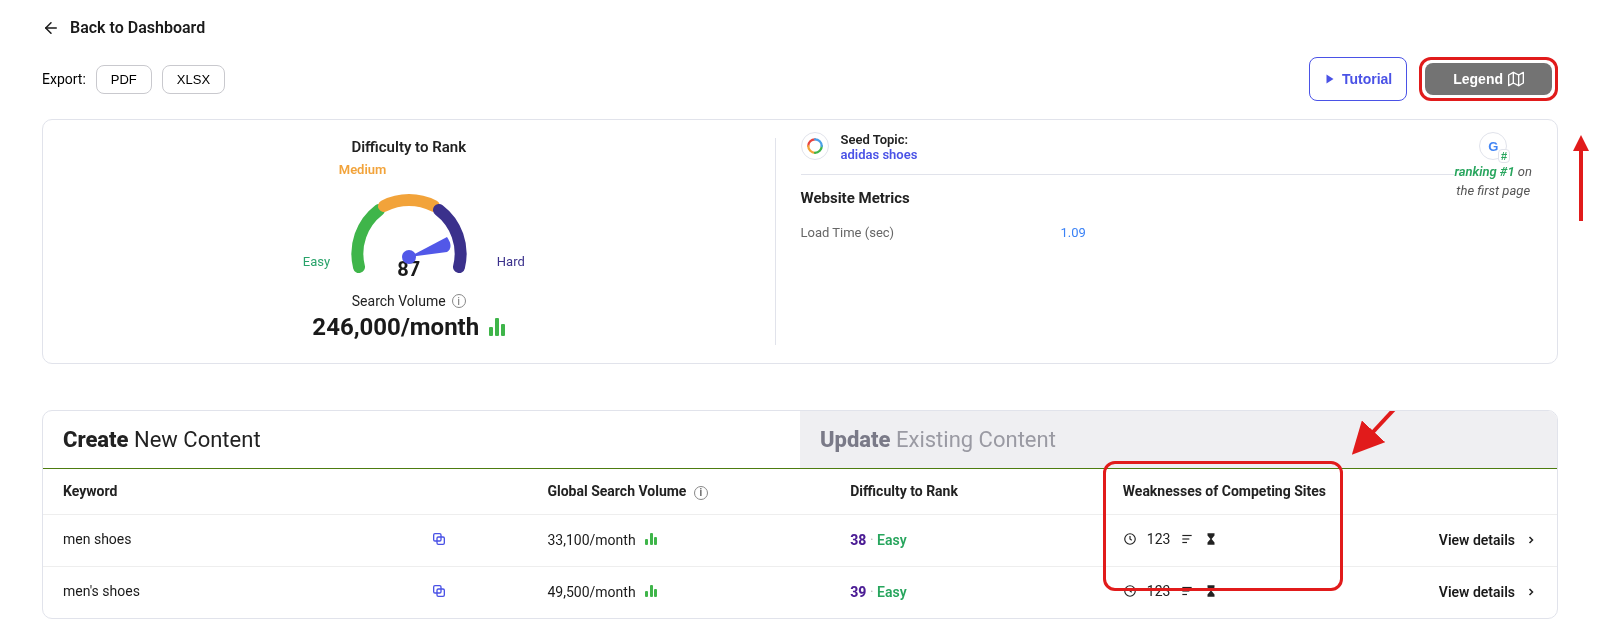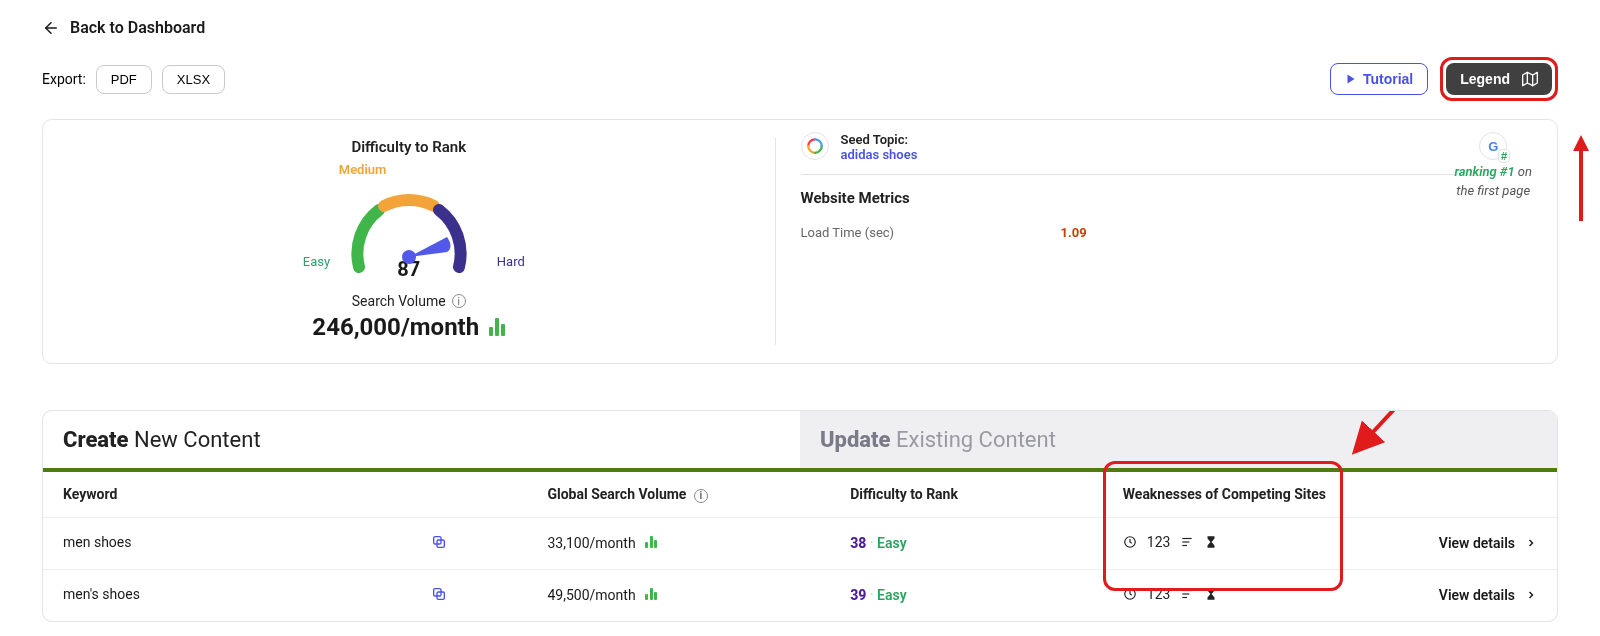--- a/index.html
+++ b/index.html
@@ -25,32 +25,32 @@
   .export-group { display: flex; align-items: center; gap: 10px; }
   .export-group span.lbl { color: #000000; font-size: 14px; }
   .pill-btn {
     border: 1px solid #c9c9ce;
     background: #fff;
     border-radius: 8px;
     padding: 6px 14px;
     font-size: 13px;
     cursor: pointer;
   }
-  .right-actions { display: flex; align-items: center; gap: 12px; margin-left: 31px; }
+  .right-actions { display: flex; gap: 12px; margin-left: 31px; }
   .tutorial-btn {
     display: inline-flex; align-items: center; gap: 6px;
     border: 1px solid #4a52e6; border-radius: 8px;
     background: #fff; color: #4a52e6;
     padding: 7px 14px; font-weight: 600; font-size: 14px; cursor: pointer;
   }
   .legend-wrap { border: 3px solid #e11b1b; border-radius: 12px; padding: 3px; }
   .legend-btn {
-    display: inline-flex; align-items: center; gap: 12px;
-    background: #404040; color: #fff;
-    border: none; border-radius: 8px; padding: 8px 14px;
+    display: inline-flex; align-items: center; gap: 5px;
+    background: #737373; color: #fff;
+    border: none; border-radius: 8px; padding: 8px 28px;
     font-weight: 600; font-size: 14px; cursor: pointer;
   }
   .card {
     border: 1px solid #e1e3eb; border-radius: 10px;
     background: #fff; display: flex; position: relative;
   }
   .card .left-pane { flex: 1; display: flex; flex-direction: column; align-items: center; padding: 18px 0 22px; }
   .card .right-pane { flex: 1; padding: 12px 25px 20px 25px; display:flex; }
   .divider { width: 1px; background: #e1e3eb; margin: 18px 0; }
   .diff-title { font-weight: 600; font-size: 15px; color: #222; margin-bottom: 6px; }
@@ -78,31 +78,31 @@
     width:28px; height:28px; border-radius:50%; border:1px solid #e1e3eb;
     display:flex; align-items:center; justify-content:center; font-weight:700; font-family: Arial, sans-serif;
     position: relative;
   }
   .rank-box .ranking { color:#27a55d; font-style:italic; font-weight:600; }
   .rank-box .rest { color:#555; font-style:italic; }
   .wm-title { font-weight:700; font-size:15px; color:#222; margin:10px 0 14px; border-top:1px solid #e1e3eb; padding-top:14px;}
   .metric-line { display:flex; align-items:center; gap:30px; font-size:13px; padding:4px 0; }
   .metric-line .mkey { flex:0 0 230px; color:#666; }
   .metric-line .mred { color:#e11b1b; font-weight:600; }
-  .metric-line .mgreen { color:#c2410c; font-weight:700; }
+  .metric-line .mgreen { color:#3b82f6; font-weight:400; }
   
   .section { border:1px solid #e1e3eb; border-radius:10px; margin-top: 46px; overflow:hidden; }
   .tabs { display:flex; }
   .tab { flex:1; padding:16px 20px; font-size:22px; color:#222; cursor:pointer; }
   .tab strong { font-weight:800; }
   .tab .light { color:#9a9aa3; font-weight:400; }
   .tab.inactive { background:#efeff2; }
   .tab.inactive strong { color:#7a7a88; }
   table.kw { width:100%; border-collapse:collapse; font-size:14px; }
-  table.kw th { text-align:left; font-weight:700; padding:14px 20px; border-top:4px solid #4d7c0f; color:#222; }
+  table.kw th { text-align:left; font-weight:700; padding:14px 20px; border-top:1px solid #4d7c0f; color:#222; }
   table.kw td { padding:16px 20px; border-top:1px solid #eee; vertical-align:middle; }
   .copy-icon { color:#4a52e6; cursor:pointer; }
   .diff-easy { color:#27a55d; font-weight:600; }
   .diff-num { font-weight:800; color:#4c1d95; }
   .weak-icons { display:inline-flex; align-items:center; gap:10px; font-size:14px; color:#222; }
   .view-details { display:inline-flex; align-items:center; gap:10px; font-weight:600; cursor:pointer; }
   .highlight-box {
     border:3px solid #e11b1b; border-radius:12px;
   }
   .arrow-up { width:0; height:0; border-left:8px solid transparent; border-right:8px solid transparent; border-bottom:16px solid #e11b1b; margin:0 auto; }

